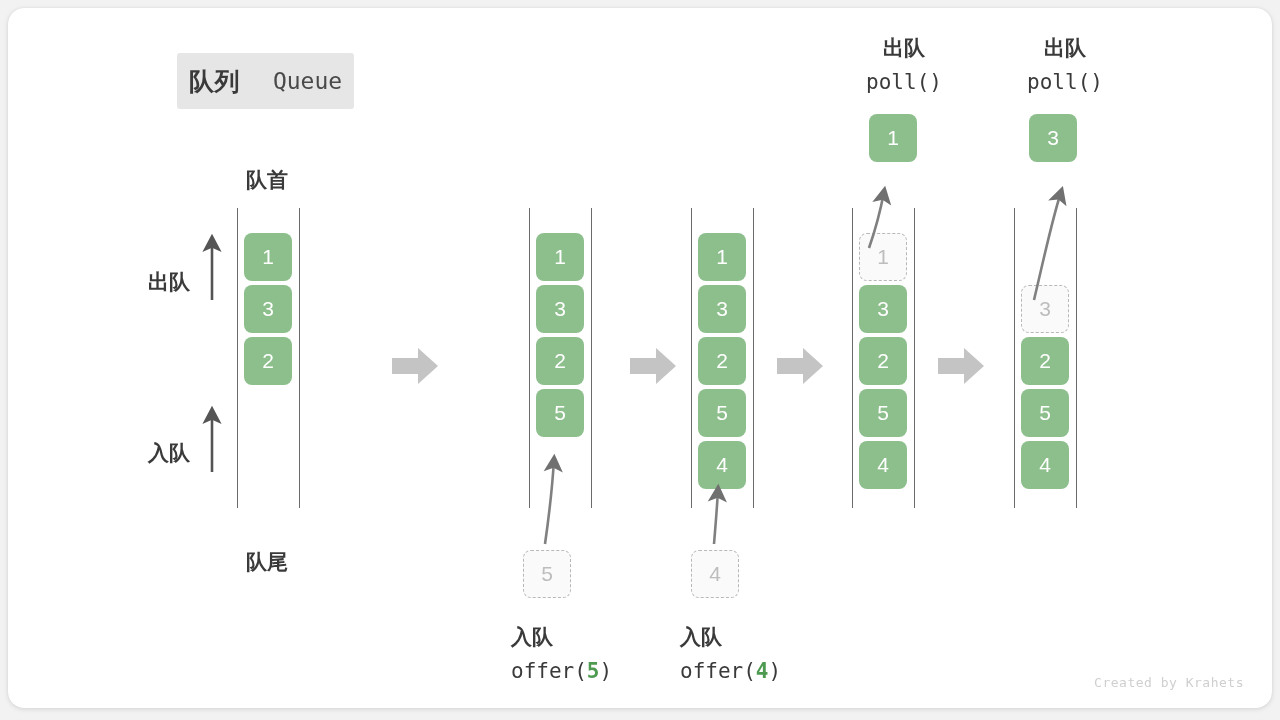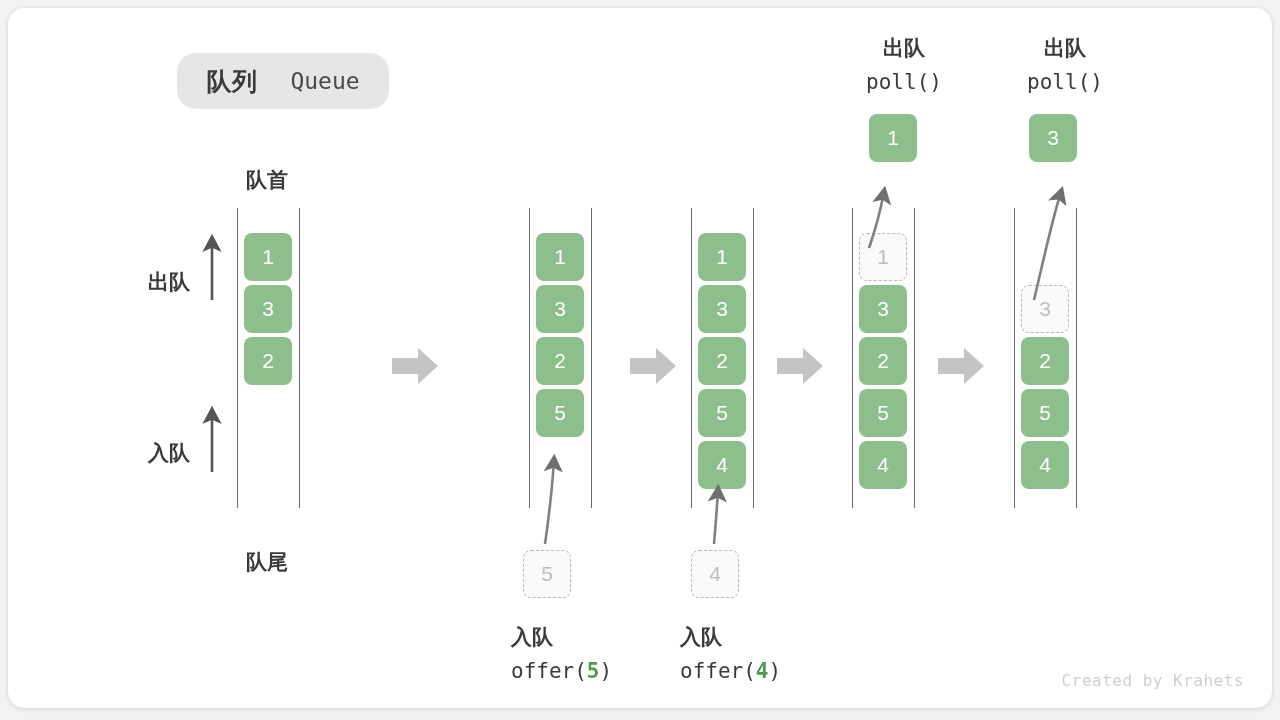--- a/index.html
+++ b/index.html
@@ -24,24 +24,24 @@
     background: #ffffff;
     border-radius: 16px;
     box-shadow: 0 1px 5px rgba(0,0,0,0.13), 0 0 1px rgba(0,0,0,0.10);
   }
 
   
   #title-badge {
     position: absolute;
     left: 169px;
     top: 45px;
-    width: 212px;
+    width: 177px;
     height: 56px;
     background: #e6e6e6;
-    border-radius: 19px;
+    border-radius: 3px;
     display: flex;
     align-items: center;
     justify-content: center;
     gap: 9px;
   }
   #title-badge .cn {
     font-size: 25px;
     font-weight: bold;
     color: #3a3a3a;
     letter-spacing: 0.5px;
@@ -147,21 +147,21 @@
     height: 40px;
     color: #c4c4c4;
   }
 
   
   #credit {
     position: absolute;
     right: 28px;
     bottom: 18px;
     font-family: "DejaVu Sans Mono", monospace;
-    font-size: 16px;
+    font-size: 13px;
     color: #cfcfcf;
     letter-spacing: 0.5px;
   }
 </style>
 </head>
 <body>
 
 <div id="stage">
   <div id="card">
 

